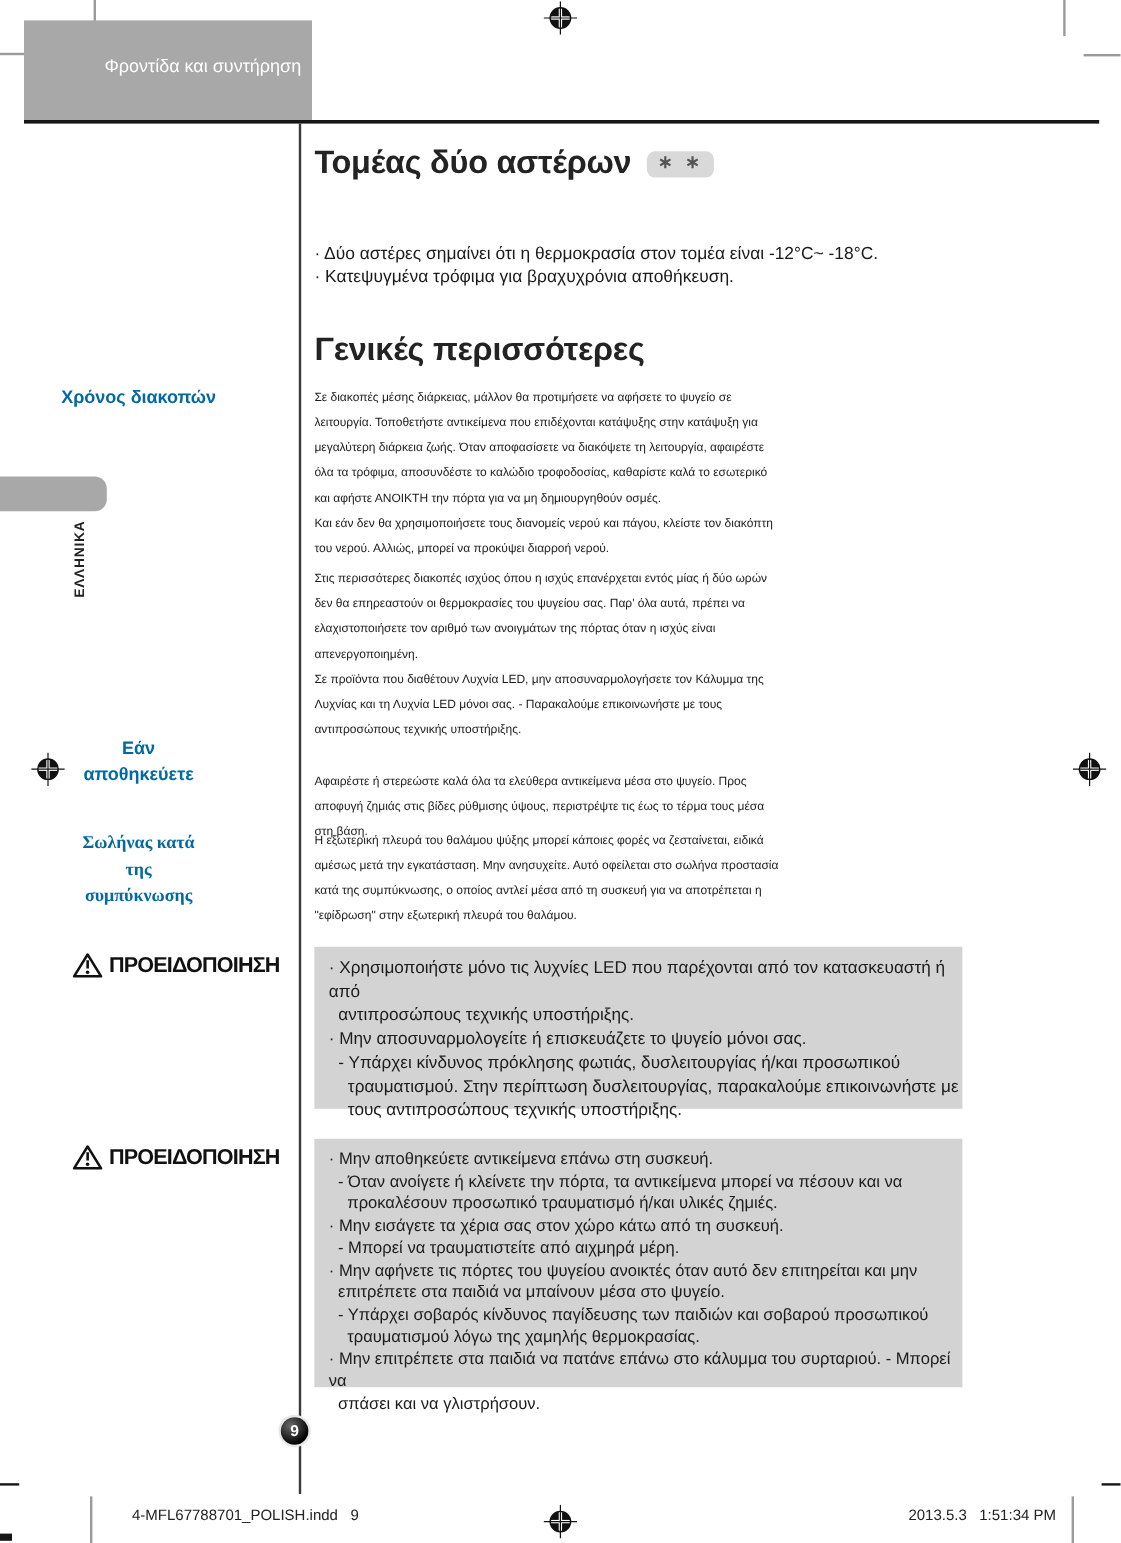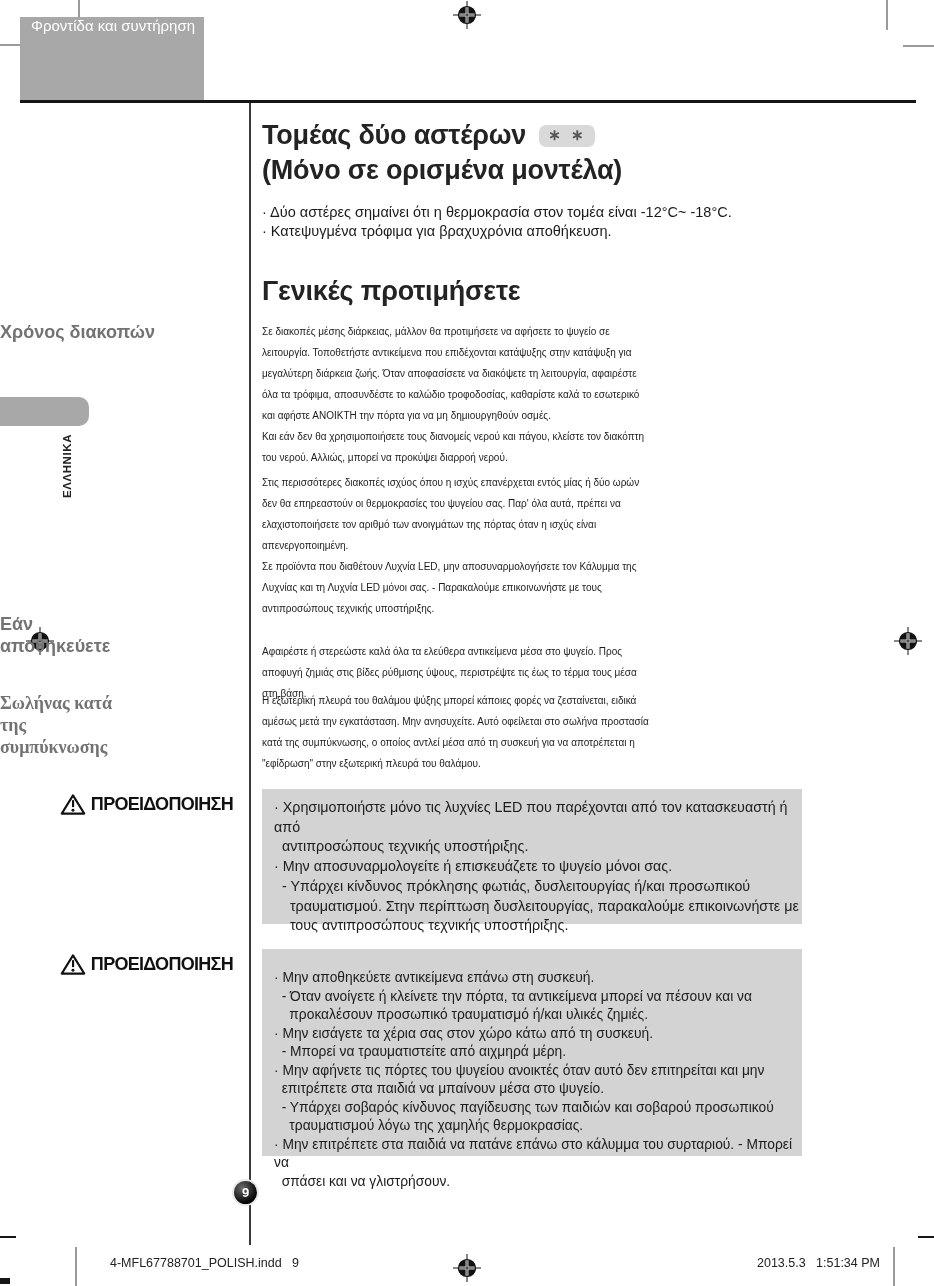--- a/index.html
+++ b/index.html
@@ -2,22 +2,22 @@
 <html><head>
 <meta charset="utf-8">
 <style>
   html,body { margin:0; padding:0; background:#fff; }
   #page {
     position:relative; width:934px; height:1286px; background:#ffffff;
     font-family:"Liberation Sans", sans-serif; color:#1a1a1a; overflow:hidden;
   }
   
   .header-tab {
-    position:absolute; left:20px; top:17px; width:184px; height:83px;
-    background:#a8a8a8; display:flex; align-items:flex-start; justify-content:flex-end;
+    position:absolute; left:20px; top:17px; width:240px; height:83px;
+    background:#a8a8a8; display:flex; align-items:center; justify-content:flex-end;
   }
   .header-tab span { color:#fff; font-size:15px; padding:0 9px 7px 0; }
   .rule-top { position:absolute; left:20px; top:100px; width:896px; height:3px; background:#161616; }
   .col-divider { position:absolute; left:249px; top:103px; width:2px; height:1142px; background:#3a3a3a; }
 
   
   .mark { position:absolute; background:#9a9a9a; }
   .mark.dark { background:#161616; }
   .regmark { position:absolute; width:28px; height:28px; }
 
@@ -28,34 +28,34 @@
     white-space:nowrap; font-size:11.5px; font-weight:bold; letter-spacing:.6px; color:#222; }
 
   
   .h1 { position:absolute; left:262px; font-size:27px; font-weight:bold; color:#232323;
         line-height:35px; letter-spacing:-0.2px; }
   .two-star-badge { display:inline-block; vertical-align:4px; margin-left:13px;
     background:#d9d9d9; border-radius:7px; padding:2px 9px 4px; font-size:15px;
     font-weight:bold; color:#555; letter-spacing:3px; line-height:16px; }
   .bullets { position:absolute; left:262px; top:203px; font-size:14.5px; line-height:18.5px;
     white-space:pre-line; }
-  .row-label { position:absolute; left:0; width:231px; text-align:left; font-weight:bold;
-    font-size:18px; line-height:22px; color:#737373; white-space:pre-line; }
+  .row-label { position:absolute; left:0; width:231px; text-align:center; font-weight:bold;
+    font-size:15px; line-height:22px; color:#0369a1; white-space:pre-line; }
   .row-text { position:absolute; left:262px; width:606px; font-size:10px; line-height:21px;
     white-space:pre-wrap; color:#1c1c1c; }
 
   
   .warn-label { position:absolute; left:0; width:233px; display:flex; justify-content:flex-end;
     align-items:center; gap:5px; }
   .warn-label .txt { font-size:18px; font-weight:bold; letter-spacing:-0.7px; color:#111; }
   .warn-icon { width:26px; height:23px; flex:0 0 auto; }
   .warn-box { position:absolute; left:262px; width:540px; background:#d3d3d3;
     white-space:pre-wrap; color:#1c1c1c; }
   .warn-box.b1 { top:789px; height:135px; font-size:14.3px; line-height:19.7px; padding:9px 0 0 12px; box-sizing:border-box; }
-  .warn-box.b2 { top:949px; height:207px; font-size:13.8px; line-height:18.5px; padding:20px 0 0 12px; box-sizing:border-box; }
+  .warn-box.b2 { top:949px; height:207px; font-size:13.8px; line-height:18.5px; padding:8px 0 0 12px; box-sizing:border-box; }
 
   
   .page-badge { position:absolute; left:234px; top:1181px; width:23px; height:23px;
     border-radius:50%; background:radial-gradient(circle at 35% 30%, #6a6a6a, #000 72%);
     color:#fff; font-size:13px; font-weight:bold; display:flex; align-items:center;
     justify-content:center; box-shadow:0 0 0 2px #e8e8e8; }
   .footer-text { position:absolute; top:1256px; font-size:12.5px; color:#222; white-space:pre; }
   .footer-text.left { left:110px; }
   .footer-text.right { left:600px; width:280px; text-align:right; }
 </style>
@@ -111,26 +111,25 @@
     <span>Φροντίδα και συντήρηση</span>
   </div>
   <div class="rule-top"></div>
   <div class="col-divider"></div>
 
   <div class="lang-tab"></div>
   <div class="lang-label">ΕΛΛΗΝΙΚΑ</div>
 
   <div class="h1" style="top:118px;">
     <span>Τομέας δύο αστέρων</span><span class="two-star-badge">∗ ∗</span><br>
-    <span>(Μόνο σε ορισμένα μοντέλα)</span>
   </div>
   <div class="bullets">· Δύο αστέρες σημαίνει ότι η θερμοκρασία στον τομέα είναι -12°C~ -18°C.
 · Κατεψυγμένα τρόφιμα για βραχυχρόνια αποθήκευση.</div>
 
-  <div class="h1" style="top:274px;">Γενικές προτιμήσετε</div>
+  <div class="h1" style="top:274px;">Γενικές περισσότερες</div>
 
   <div class="row-label" style="top:321px;">Χρόνος διακοπών</div>
   <div class="row-text" style="top:321px;">Σε διακοπές μέσης διάρκειας, μάλλον θα προτιμήσετε να αφήσετε το ψυγείο σε
 λειτουργία. Τοποθετήστε αντικείμενα που επιδέχονται κατάψυξης στην κατάψυξη για
 μεγαλύτερη διάρκεια ζωής. Όταν αποφασίσετε να διακόψετε τη λειτουργία, αφαιρέστε
 όλα τα τρόφιμα, αποσυνδέστε το καλώδιο τροφοδοσίας, καθαρίστε καλά το εσωτερικό
 και αφήστε ΑΝΟΙΚΤΗ την πόρτα για να μη δημιουργηθούν οσμές.
 Και εάν δεν θα χρησιμοποιήσετε τους διανομείς νερού και πάγου, κλείστε τον διακόπτη
 του νερού. Αλλιώς, μπορεί να προκύψει διαρροή νερού.</div>
 

